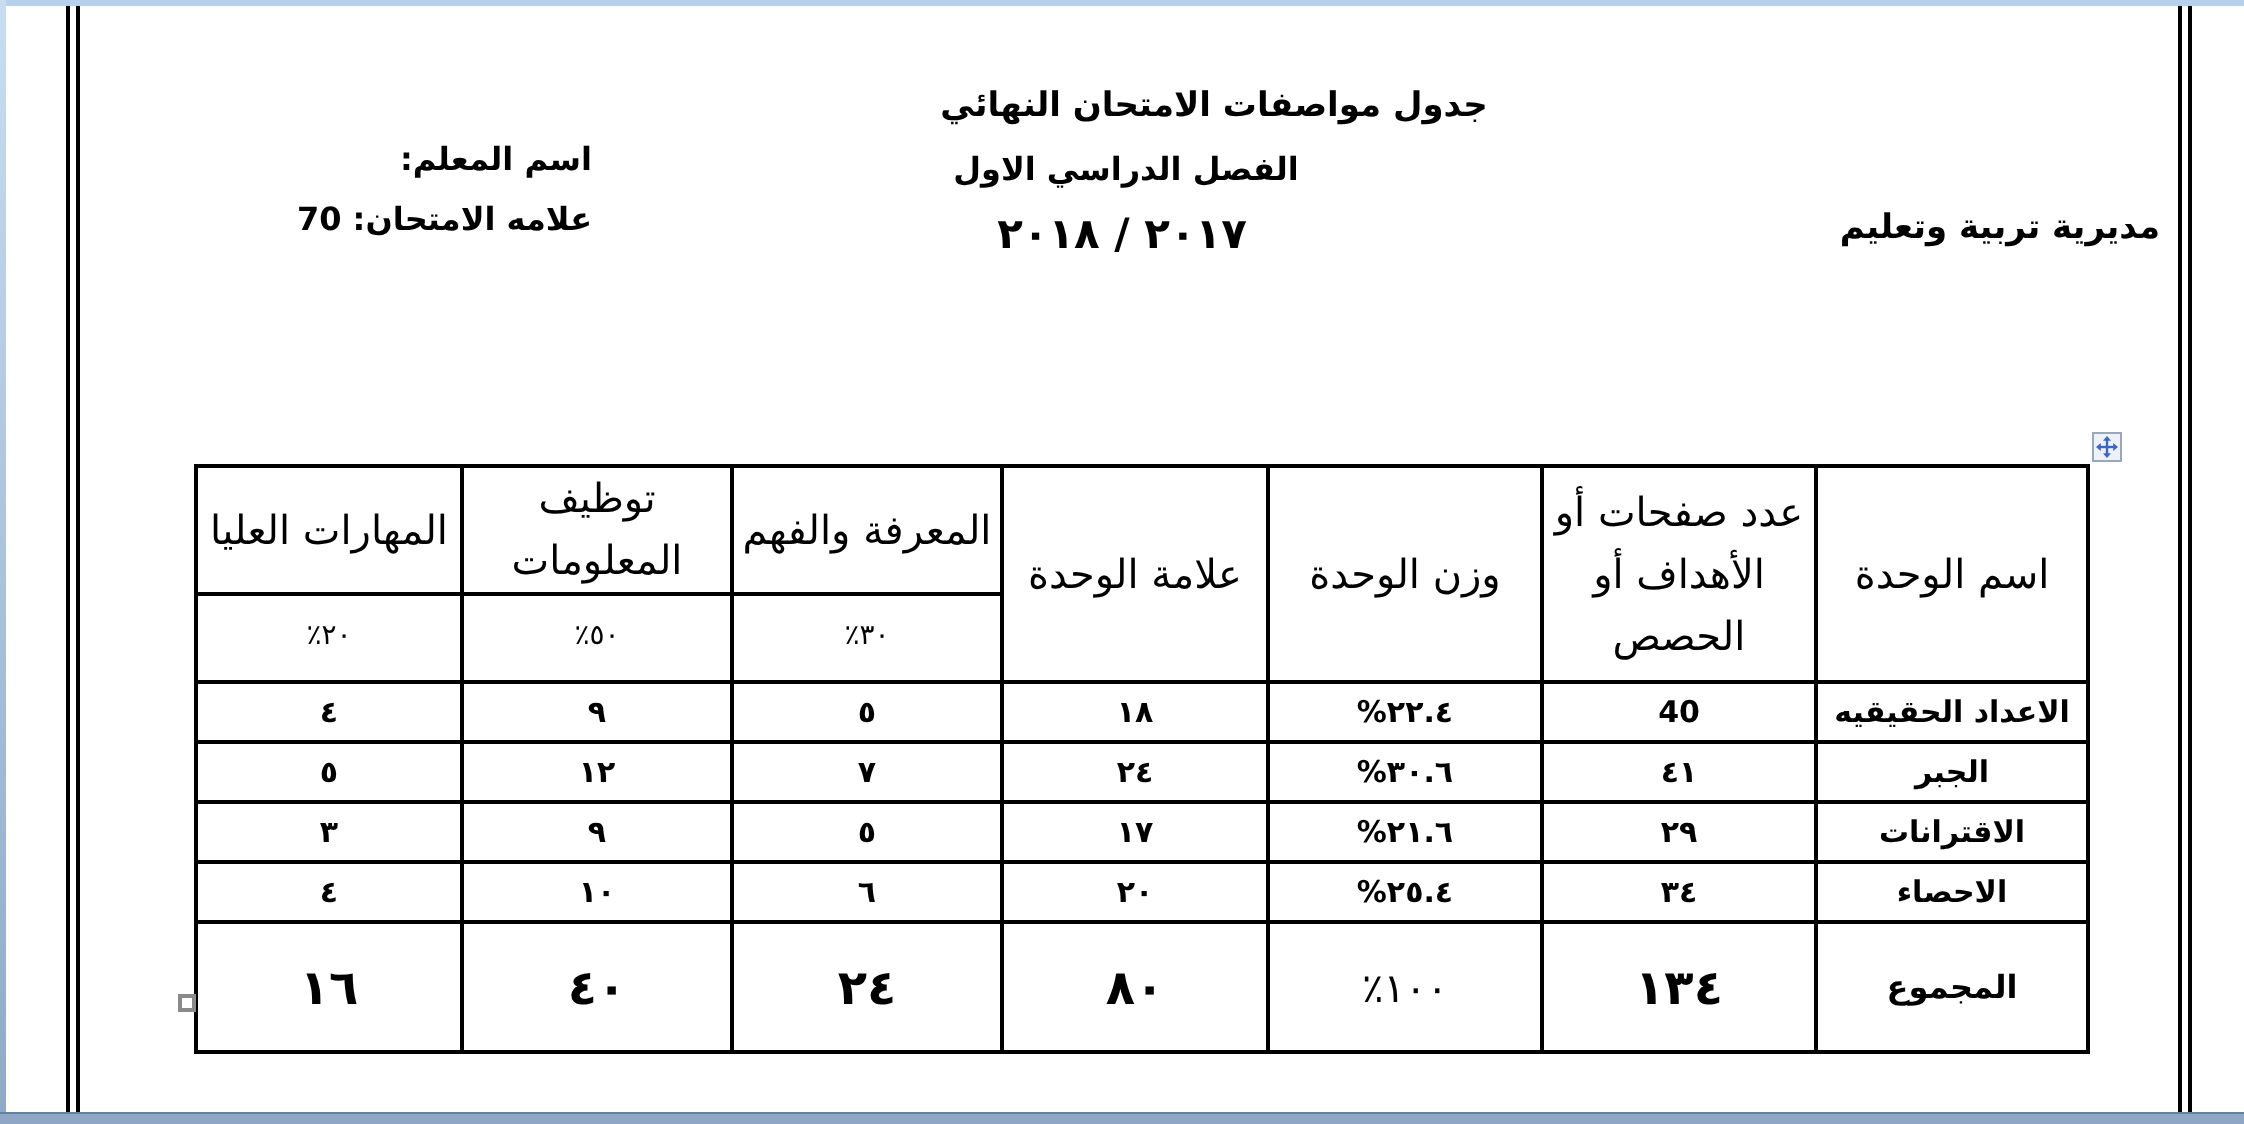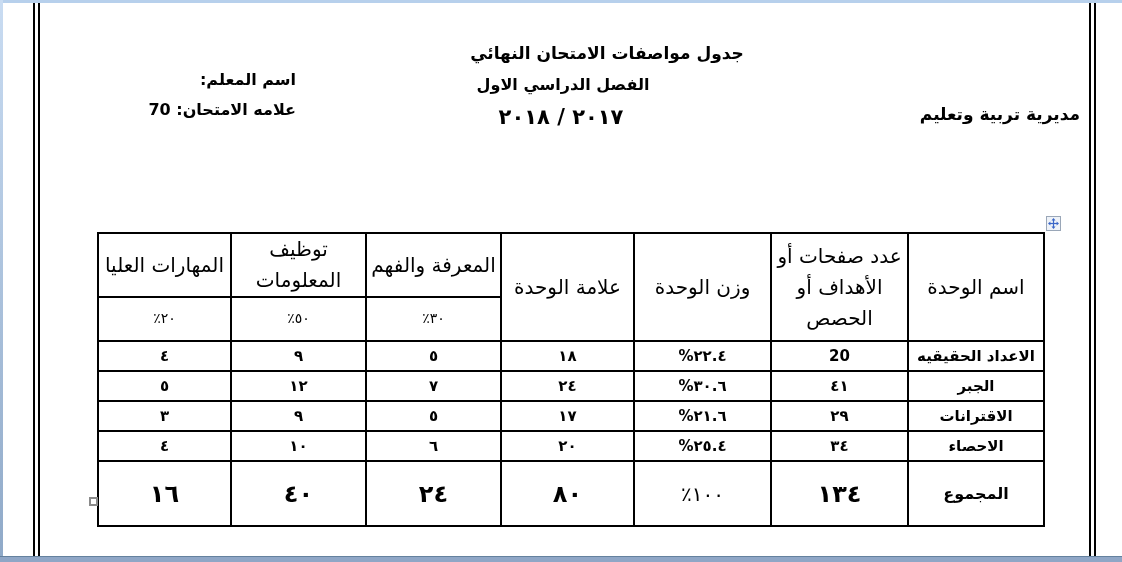--- a/index.html
+++ b/index.html
@@ -103,21 +103,21 @@
       </tr>
       <tr class="hdr-2">
         <th>٣٠٪</th>
         <th>٥٠٪</th>
         <th>٢٠٪</th>
       </tr>
     </thead>
     <tbody>
       <tr class="unit-row">
         <td class="unit-name">الاعداد الحقيقيه</td>
-        <td>20</td>
+        <td>40</td>
         <td class="weight-val">٢٢.٤%</td>
         <td>١٨</td>
         <td>٥</td>
         <td>٩</td>
         <td>٤</td>
       </tr>
       <tr class="unit-row">
         <td class="unit-name">الجبر</td>
         <td>٤١</td>
         <td class="weight-val">٣٠.٦%</td>

